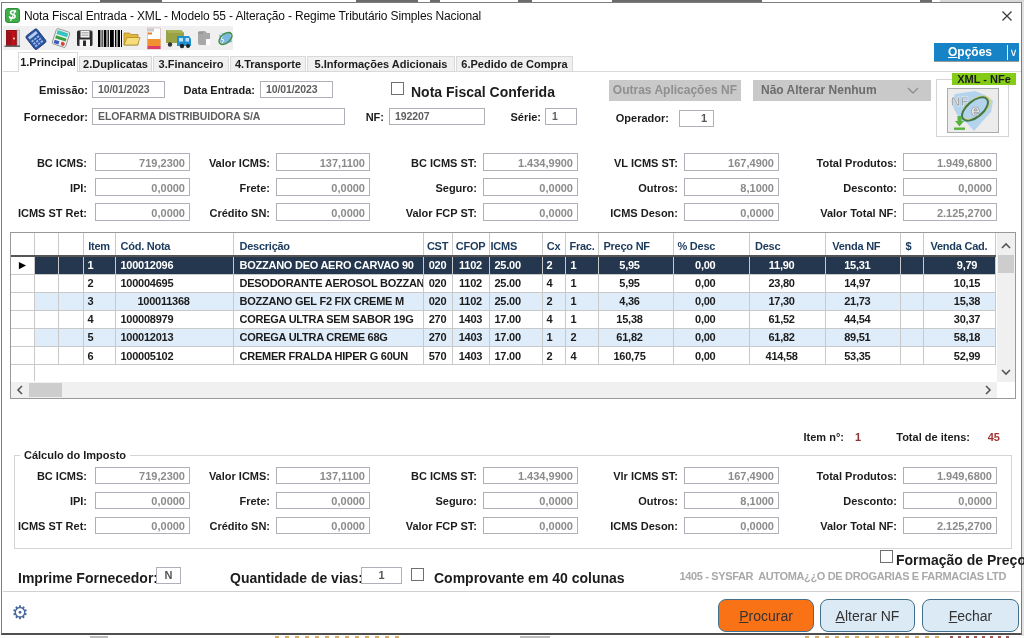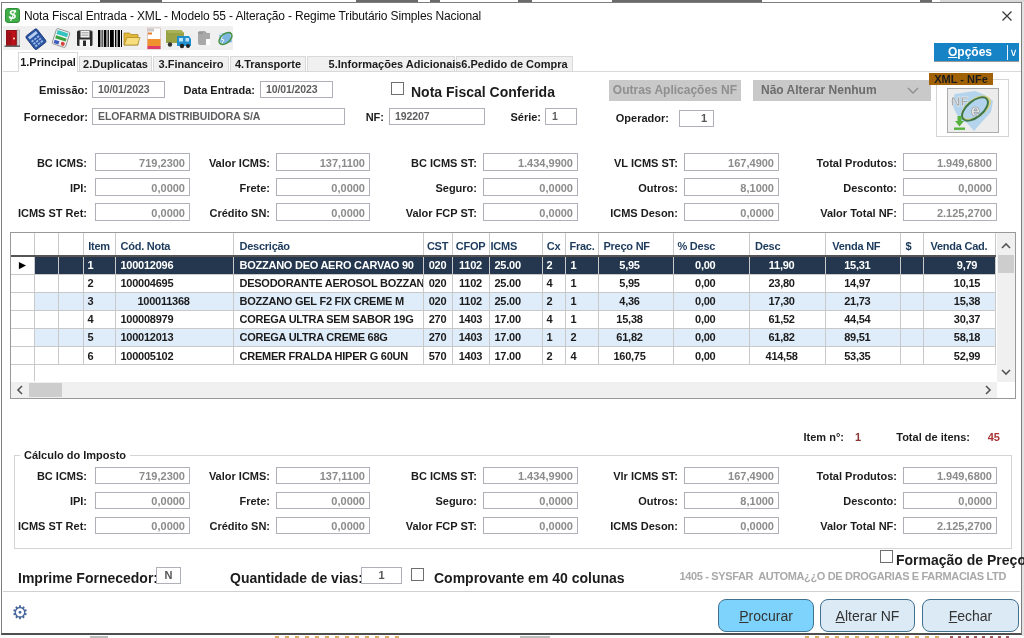--- a/index.html
+++ b/index.html
@@ -152,21 +152,21 @@
 <div class="abs" style="left:79px;top:56px;width:73px;height:15px;background:#f0f0f0;border:1px solid #d9d9d9;border-bottom:none;"></div>
 <div class="abs" style="left:153px;top:56px;width:76px;height:15px;background:#f0f0f0;border:1px solid #d9d9d9;border-bottom:none;"></div>
 <div class="abs" style="left:230px;top:56px;width:76px;height:15px;background:#f0f0f0;border:1px solid #d9d9d9;border-bottom:none;"></div>
 <div class="abs" style="left:307px;top:56px;width:148px;height:15px;background:#f0f0f0;border:1px solid #d9d9d9;border-bottom:none;"></div>
 <div class="abs" style="left:456px;top:56px;width:117px;height:15px;background:#f0f0f0;border:1px solid #d9d9d9;border-bottom:none;"></div>
 <div class="abs" style="left:18px;top:52px;width:60px;height:20px;background:#fff;border:1px solid #d9d9d9;border-bottom:none;"></div>
 <div class="lb" style="left:18px;top:56px;width:60px;text-align:center;">1.Principal</div>
 <div class="lb" style="left:79px;top:58px;width:73px;text-align:center;">2.Duplicatas</div>
 <div class="lb" style="left:153px;top:58px;width:76px;text-align:center;">3.Financeiro</div>
 <div class="lb" style="left:230px;top:58px;width:76px;text-align:center;">4.Transporte</div>
-<div class="lb" style="left:321px;top:58px;width:148px;text-align:center;">5.Informações Adicionais</div>
+<div class="lb" style="left:307px;top:58px;width:148px;text-align:center;">5.Informações Adicionais</div>
 <div class="lb" style="left:456px;top:58px;width:117px;text-align:center;">6.Pedido de Compra</div>
 
 <div class="lb" style="left:10px;top:84px;width:78px;">Emissão:</div>
 <div class="in ind" style="left:92px;top:81px;width:73px;height:17px;line-height:15px;">10/01/2023</div>
 <div class="lb" style="left:170px;top:84px;width:85px;">Data Entrada:</div>
 <div class="in ind" style="left:260px;top:81px;width:73px;height:17px;line-height:15px;">10/01/2023</div>
 <div class="cb" style="left:391px;top:82px;"></div>
 <div class="cbl" style="left:411px;top:84px;">Nota Fiscal Conferida</div>
 
 <div class="lb" style="left:10px;top:111px;width:78px;">Fornecedor:</div>
@@ -178,21 +178,21 @@
 <div class="lb" style="left:600px;top:112px;width:69px;">Operador:</div>
 <div class="in" style="left:679px;top:110px;width:35px;height:17px;line-height:15px;color:#565656;padding-right:6px;">1</div>
 
 <div class="abs" style="left:609px;top:80px;width:132px;height:21px;background:#c9c9c9;font-size:12px;font-weight:bold;color:#8f8f8f;text-align:center;line-height:21px;">Outras Aplicações NF</div>
 <div class="abs" style="left:753px;top:80px;width:178px;height:21px;background:#c9c9c9;font-size:12px;font-weight:bold;color:#6c6c6c;line-height:21px;padding-left:8px;">Não Alterar Nenhum</div>
 <svg class="abs" style="left:906px;top:86px;" width="14" height="9" viewBox="0 0 14 9">
     <path d="M2 2 L7 7 L12 2" fill="none" stroke="#8f8f8f" stroke-width="1.4"></path>
   </svg>
 
 <div class="abs" style="left:936px;top:79px;width:73px;height:58px;border:1px solid #d4d4d4;"></div>
-<div class="abs" style="left:929px;top:73px;width:64px;background:#a16207;font-size:11px;font-weight:bold;color:#1c1c1c;text-align:center;white-space:nowrap;">XML - NFe</div>
+<div class="abs" style="left:952px;top:73px;width:64px;background:#84cc16;font-size:11px;font-weight:bold;color:#1c1c1c;text-align:center;white-space:nowrap;">XML - NFe</div>
 <div class="abs" style="left:947px;top:88px;width:52px;height:45px;background:#ececec;border:1px solid #ababab;"></div>
 <svg class="abs" style="left:948px;top:89px;" width="50" height="43" viewBox="0 0 50 43">
   <path d="M7 5 L27 2 L37 6 L45 12 L43 23 L33 34 L26 42 L19 34 L12 31 L6 20 L3 12 Z" fill="#b3d4ec"></path>
   <ellipse cx="28" cy="19" rx="16" ry="8.5" fill="none" stroke="#ddd27a" stroke-width="1.8" transform="rotate(-36 28 19)"></ellipse>
   <ellipse cx="27" cy="20" rx="15.5" ry="8" fill="none" stroke="#41784a" stroke-width="2" transform="rotate(-40 27 20)"></ellipse>
   <text x="3" y="17" font-family="Liberation Sans, sans-serif" font-size="13" font-weight="bold" fill="#a8a8a8" stroke="#fff" stroke-width="0.3">NF</text>
   <text x="23" y="27" font-family="Liberation Sans, sans-serif" font-size="16" font-weight="bold" fill="#ededed" stroke="#909090" stroke-width="0.6">e</text>
   <path d="M9.5 27 L13.5 27 L13.5 32 L16 32 L11.5 37.5 L7 32 L9.5 32 Z" fill="#57b33e"></path>
   <rect x="6" y="38.5" width="11" height="2.4" fill="#57b33e"></rect>
 </svg>
@@ -453,21 +453,21 @@
 <div class="cbl" style="left:230px;top:570px;">Quantidade de vias:</div>
 <div class="in" style="left:361px;top:567px;width:41px;height:17px;line-height:15px;text-align:center;color:#565656;padding:0;">1</div>
 <div class="cb" style="left:411px;top:568px;"></div>
 <div class="cbl" style="left:434px;top:570px;">Comprovante em 40 colunas</div>
 <div class="abs" style="left:606px;top:570px;width:400px;font-size:11px;font-weight:bold;color:#a9a9a9;text-align:right;white-space:nowrap;letter-spacing:-0.35px;">1405 - SYSFAR&nbsp; AUTOMA¿¿O DE DROGARIAS E FARMACIAS LTD</div>
 
 <div class="abs" style="left:3px;top:591px;width:1017px;height:1px;background:#d0d0d0;"></div>
 
 <div class="abs" style="left:9px;top:602px;width:22px;height:22px;font-size:19px;line-height:22px;color:#49689b;text-align:center;">⚙</div>
 
-<div class="abs" style="left:718px;top:599px;width:96px;height:33px;background:#7dd3fc;border:1.5px solid #41708f;border-radius:8px;font-size:14px;color:#333;text-align:center;line-height:32px;"><span style="text-decoration:underline;">P</span>rocurar</div>
+<div class="abs" style="left:718px;top:599px;width:96px;height:33px;background:#f97316;border:1.5px solid #41708f;border-radius:8px;font-size:14px;color:#333;text-align:center;line-height:32px;"><span style="text-decoration:underline;">P</span>rocurar</div>
 <div class="abs" style="left:820px;top:599px;width:95px;height:33px;background:#dbeaf5;border:1.5px solid #41708f;border-radius:8px;font-size:14px;color:#333;text-align:center;line-height:32px;"><span style="text-decoration:underline;">A</span>lterar NF</div>
 <div class="abs" style="left:922px;top:599px;width:97px;height:33px;background:#dbeaf5;border:1.5px solid #41708f;border-radius:8px;font-size:14px;color:#333;text-align:center;line-height:32px;"><span style="text-decoration:underline;">F</span>echar</div>
 
 <div class="abs" style="left:0;top:636px;width:1024px;height:2px;background:#fdfdfd;"></div>
 <div class="abs" style="left:275px;top:636px;width:130px;height:2px;background:repeating-linear-gradient(90deg,#d9ad62 0 4px,#fff 4px 10px);"></div>
 <div class="abs" style="left:805px;top:636px;width:140px;height:2px;background:repeating-linear-gradient(90deg,#d9ad62 0 4px,#fff 4px 10px);"></div>
 <div class="abs" style="left:950px;top:636px;width:60px;height:2px;background:repeating-linear-gradient(90deg,#a05555 0 3px,#fff 3px 8px);"></div>
 <div class="abs" style="left:90px;top:636px;width:18px;height:2px;background:#bbb;"></div>
 <div class="abs" style="left:520px;top:636px;width:30px;height:2px;background:#bbb;"></div>
 

